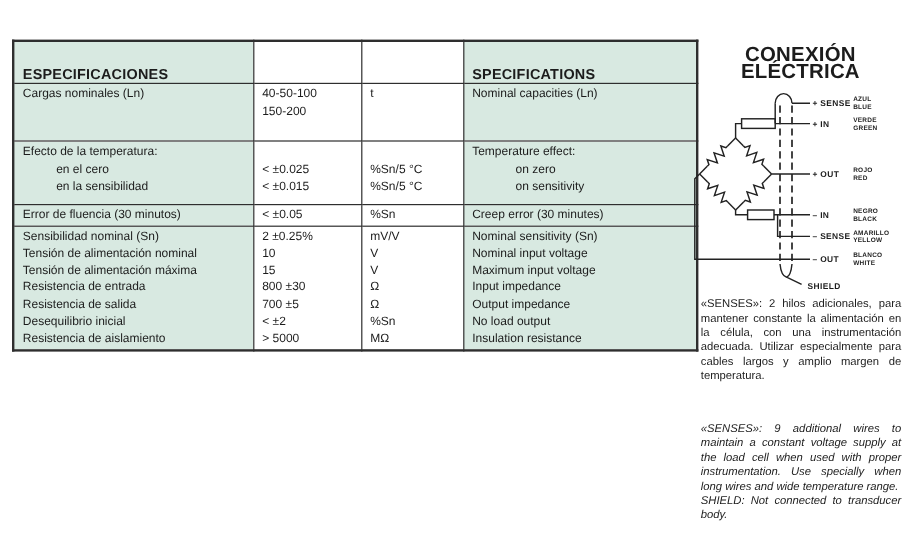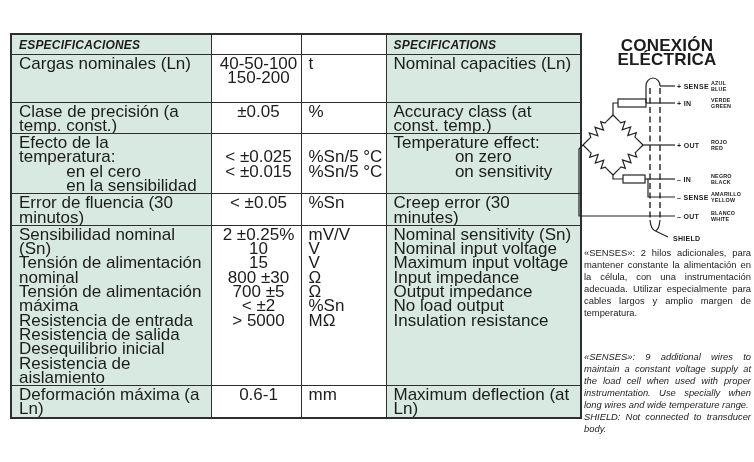--- a/index.html
+++ b/index.html
@@ -10,27 +10,27 @@
   
   table.spec {
     position:absolute; left:10px; top:33px; width:570px;
     border-collapse:collapse; table-layout:fixed;
     border:2px solid #2e2e2e;
   }
   table.spec td {
     border:1.5px solid #2e2e2e;
     vertical-align:top;
     padding:2px 2px 0 7px;
-    font-size:17px; line-height:14.3px;
+    font-size:10px; line-height:14.3px;
     white-space:pre-line; overflow:hidden;
   }
   td.g { background:#d8e9e1; }
   td.w { background:#ffffff; }
-  td.val { text-align:center; padding-right:8px; padding-left:0; }
-  tr.hdr td { font-weight:bold; font-size:12px; letter-spacing:0.2px; padding-top:3px;font-style:italic; }
+  td.val { text-align:left; padding-right:8px; padding-left:0; }
+  tr.hdr td { font-weight:bold; font-size:12px; letter-spacing:0.2px; padding-top:20px; }
   
   .panel-title {
     position:absolute; left:582px; top:39px; width:170px;
     text-align:center; font-size:17px; font-weight:bold;
     letter-spacing:0.2px; line-height:13.5px;
   }
   .panel-title .t-en { font-style:italic; }
   .diagram { position:absolute; left:578px; top:70px; }
   .diagram path, .diagram line, .diagram rect { stroke:#222; fill:none; }
   .diagram text { fill:#1c1c1c; font-family:"Liberation Sans",sans-serif; font-weight:bold; }
@@ -61,26 +61,20 @@
       <td class="w"></td>
       <td class="w"></td>
       <td class="g">SPECIFICATIONS</td>
     </tr>
     <tr style="height:48px">
       <td class="g">Cargas nominales (Ln)</td>
       <td class="w val">40-50-100
 150-200</td>
       <td class="w">t</td>
       <td class="g">Nominal capacities (Ln)</td>
-    </tr>
-    <tr style="height:19px">
-      <td class="g">Clase de precisión (a temp. const.)</td>
-      <td class="w val">±0.05</td>
-      <td class="w">%</td>
-      <td class="g">Accuracy class (at const. temp.)</td>
     </tr>
     <tr style="height:53px">
       <td class="g">Efecto de la temperatura:
 &nbsp;&nbsp;&nbsp;&nbsp;&nbsp;&nbsp;&nbsp;&nbsp;&nbsp;&nbsp;en el cero
 &nbsp;&nbsp;&nbsp;&nbsp;&nbsp;&nbsp;&nbsp;&nbsp;&nbsp;&nbsp;en la sensibilidad</td>
       <td class="w val">
 &lt; ±0.025
 &lt; ±0.015</td>
       <td class="w">
 %Sn/5 °C
@@ -118,26 +112,20 @@
 %Sn
 MΩ</td>
       <td class="g">Nominal sensitivity (Sn)
 Nominal input voltage
 Maximum input voltage
 Input impedance
 Output impedance
 No load output
 Insulation resistance</td>
     </tr>
-    <tr style="height:21px">
-      <td class="g">Deformación máxima (a Ln)</td>
-      <td class="w val">0.6-1</td>
-      <td class="w">mm</td>
-      <td class="g">Maximum deflection (at Ln)</td>
-    </tr>
   </tbody>
     </table>
 
   <div class="panel-title">
     <div class="t-es">CONEXIÓN ELÉCTRICA</div>
   </div>
 
   <svg class="diagram" width="176" height="182" viewBox="0 0 176 182">
     <defs>
       <path id="zz" d="M0,0 L2,0 L4,-4 L8,4 L12,-4 L16,4 L20,-4 L22,0 L24,0" stroke-width="1.2"></path>

